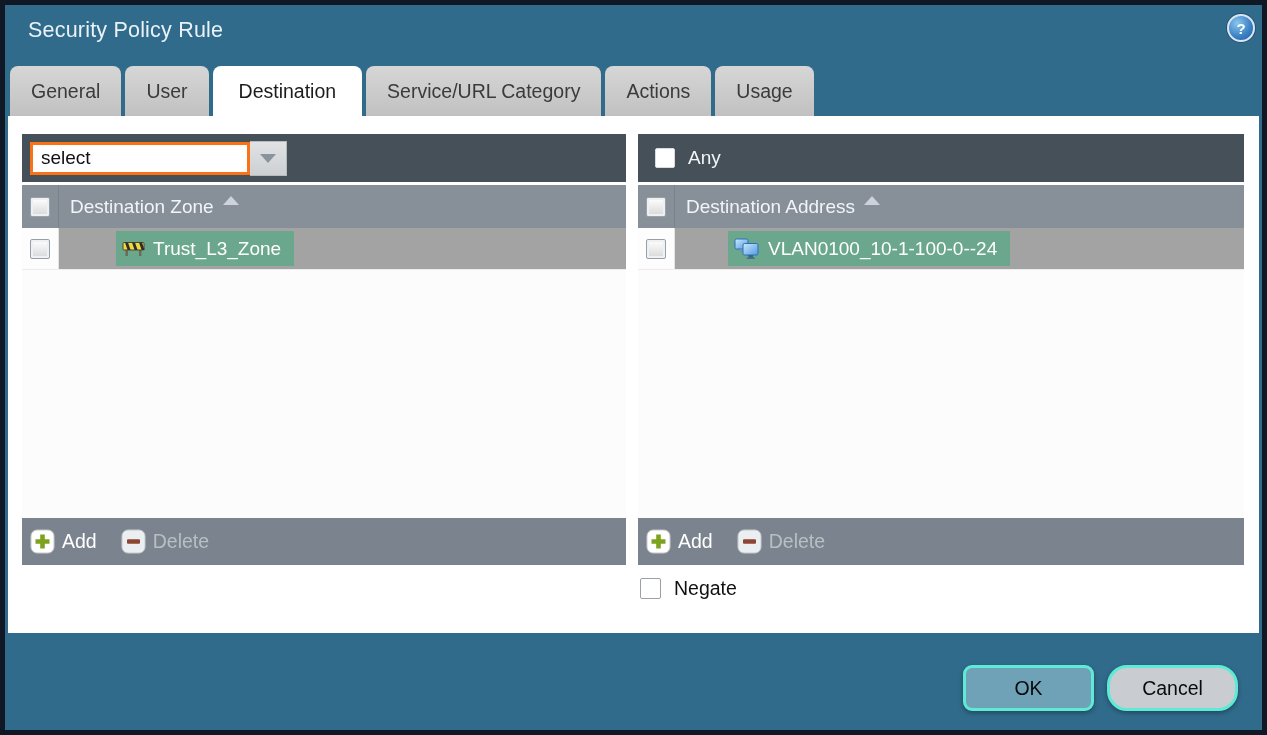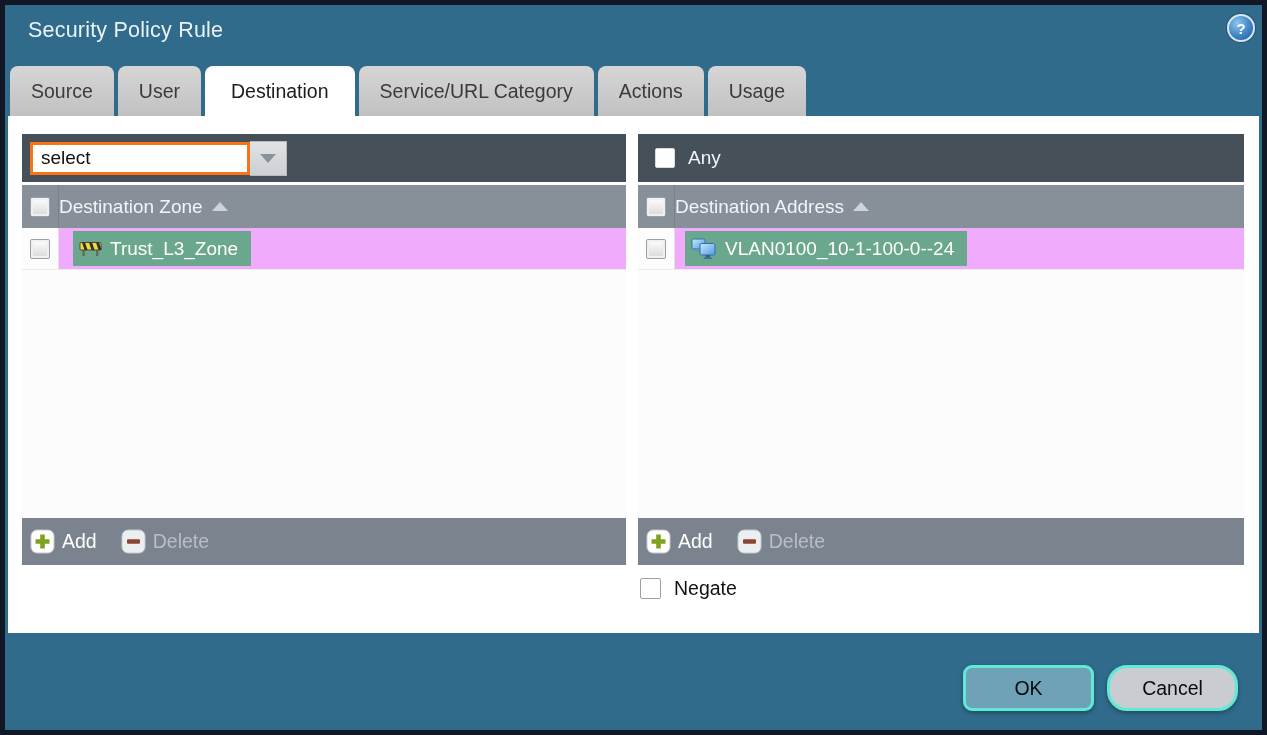--- a/index.html
+++ b/index.html
@@ -32,26 +32,26 @@
   .select-input { width:220px; height:33px; border:3px solid #f97316; font-size:19px; padding:0 8px;
                   color:#111; font-family:"Liberation Sans", sans-serif; }
   .dd-btn { width:37px; height:35px; background:linear-gradient(#e0e2e4,#cdd0d3); border:1px solid #b7bbbe;
             border-left:none; display:flex; align-items:center; justify-content:center; cursor:pointer; }
   .dd-arrow { width:0; height:0; border-left:8px solid transparent; border-right:8px solid transparent;
               border-top:9px solid #8a939c; }
 
   .grid-header { height:43px; background:#878f98; display:flex; align-items:center; color:#f2f5f7; font-size:19px; }
   .cbcol { width:37px; height:100%; display:flex; align-items:center; justify-content:center;
            border-right:1px solid #79828b; }
-  .grid-header .label { display:flex; align-items:center; gap:9px; }
+  .grid-header .label { margin-left:11px; display:flex; align-items:flex-start; gap:9px; }
   .sort-asc { width:0; height:0; border-left:8px solid transparent; border-right:8px solid transparent;
               border-bottom:9px solid #cdd3d8; }
 
   .grid-body { flex:1; background:#fcfcfc; overflow:hidden; }
-  .grid-row { height:42px; display:flex; align-items:center; background:#f0abfc; border-bottom:1px solid #ececec; }
+  .grid-row { height:42px; display:flex; align-items:center; background:#a3a3a3; border-bottom:1px solid #ececec;gap:43px; }
   .grid-row .cbcol { border-right:1px solid #e3e3e3; background:#fdfdfd; }
 
   .chip { display:inline-flex; align-items:center; gap:8px; height:35px; background:#6ba78d;
           color:#fff; font-size:19px; padding:0 13px 0 6px; margin-left:14px; }
   .panel.right .chip { margin-left:10px; }
 
   .grid-footer { height:47px; background:#7b848e; display:flex; align-items:center; padding-left:8px; gap:24px; }
   .tool-btn { display:flex; align-items:center; gap:7px; font-size:19.5px; cursor:pointer; }
   .tool-btn .lbl-on  { color:#fff; }
   .tool-btn.disabled { cursor:default; }
@@ -82,21 +82,21 @@
 
 <div class="screen">
   <div class="window">
 
     <div class="title">Security Policy Rule</div>
     <div class="help">
       <span>?</span>
     </div>
 
     <div class="tabs">
-      <div class="tab">Source</div>
+      <div class="tab">General</div>
       <div class="tab">User</div>
       <div class="tab active">Destination</div>
       <div class="tab">Service/URL Category</div>
       <div class="tab">Actions</div>
       <div class="tab">Usage</div>
     </div>
 
     <div class="content">
 
       <div class="panel left">

